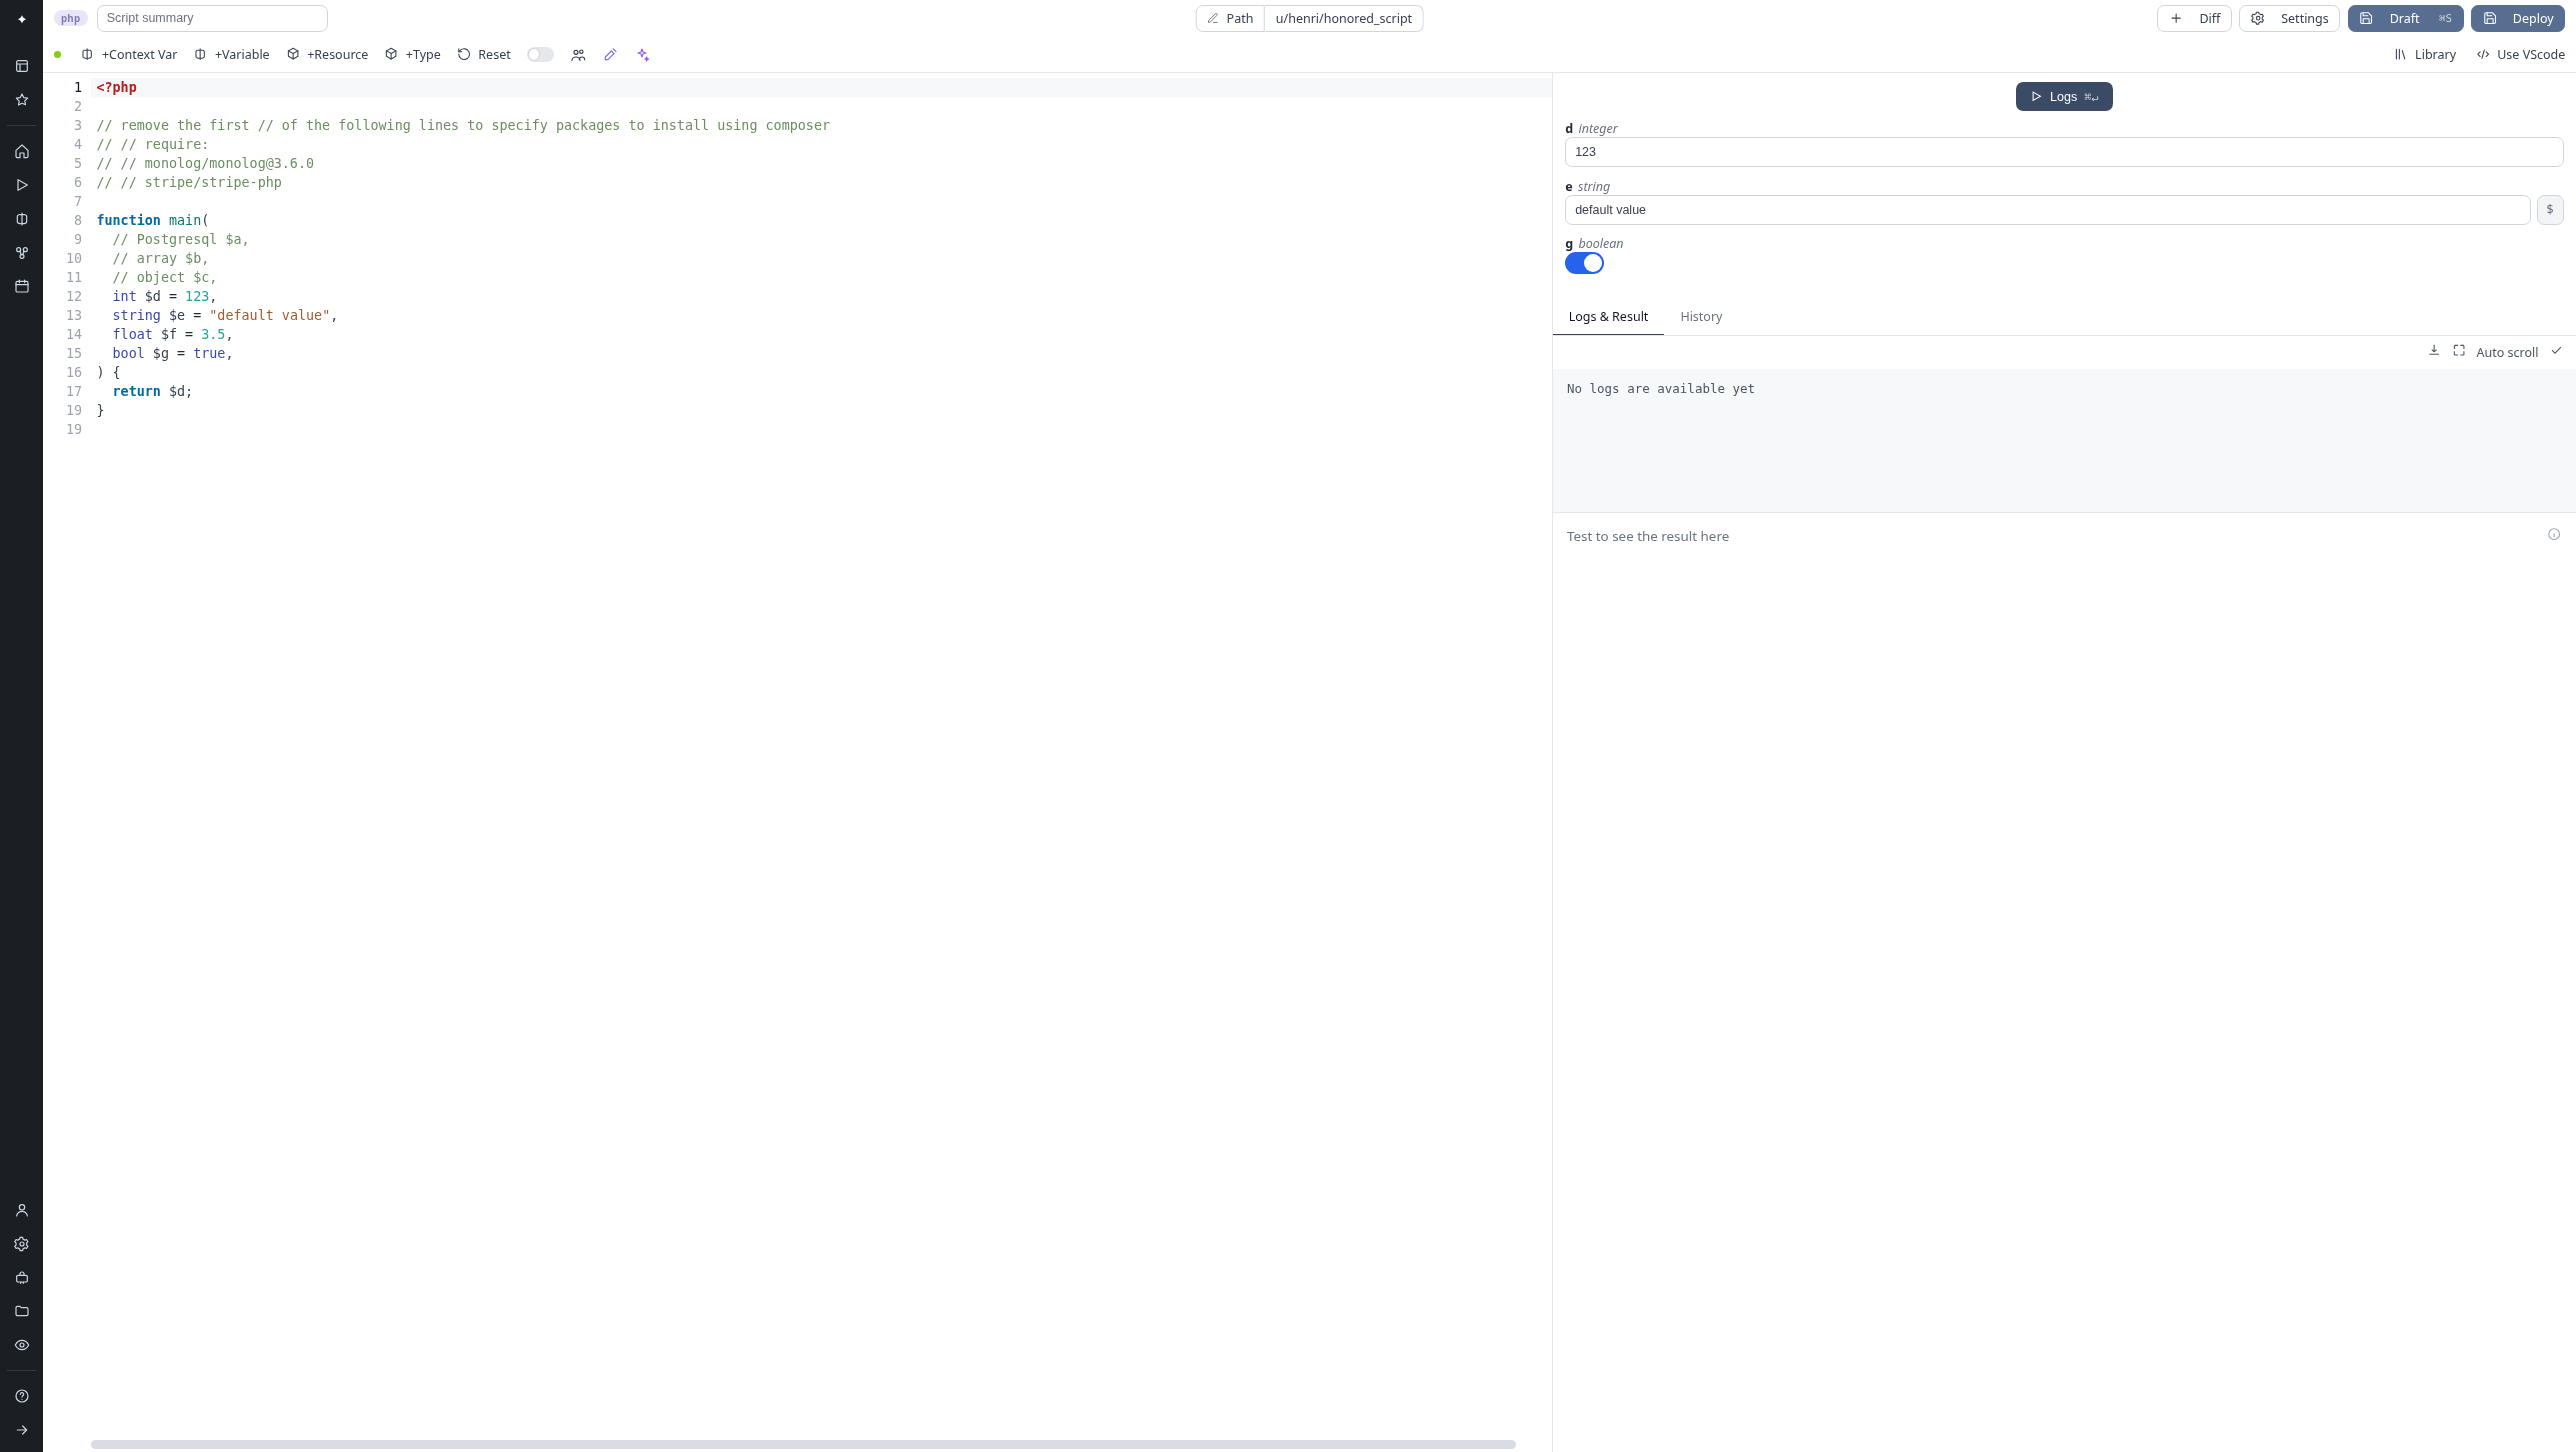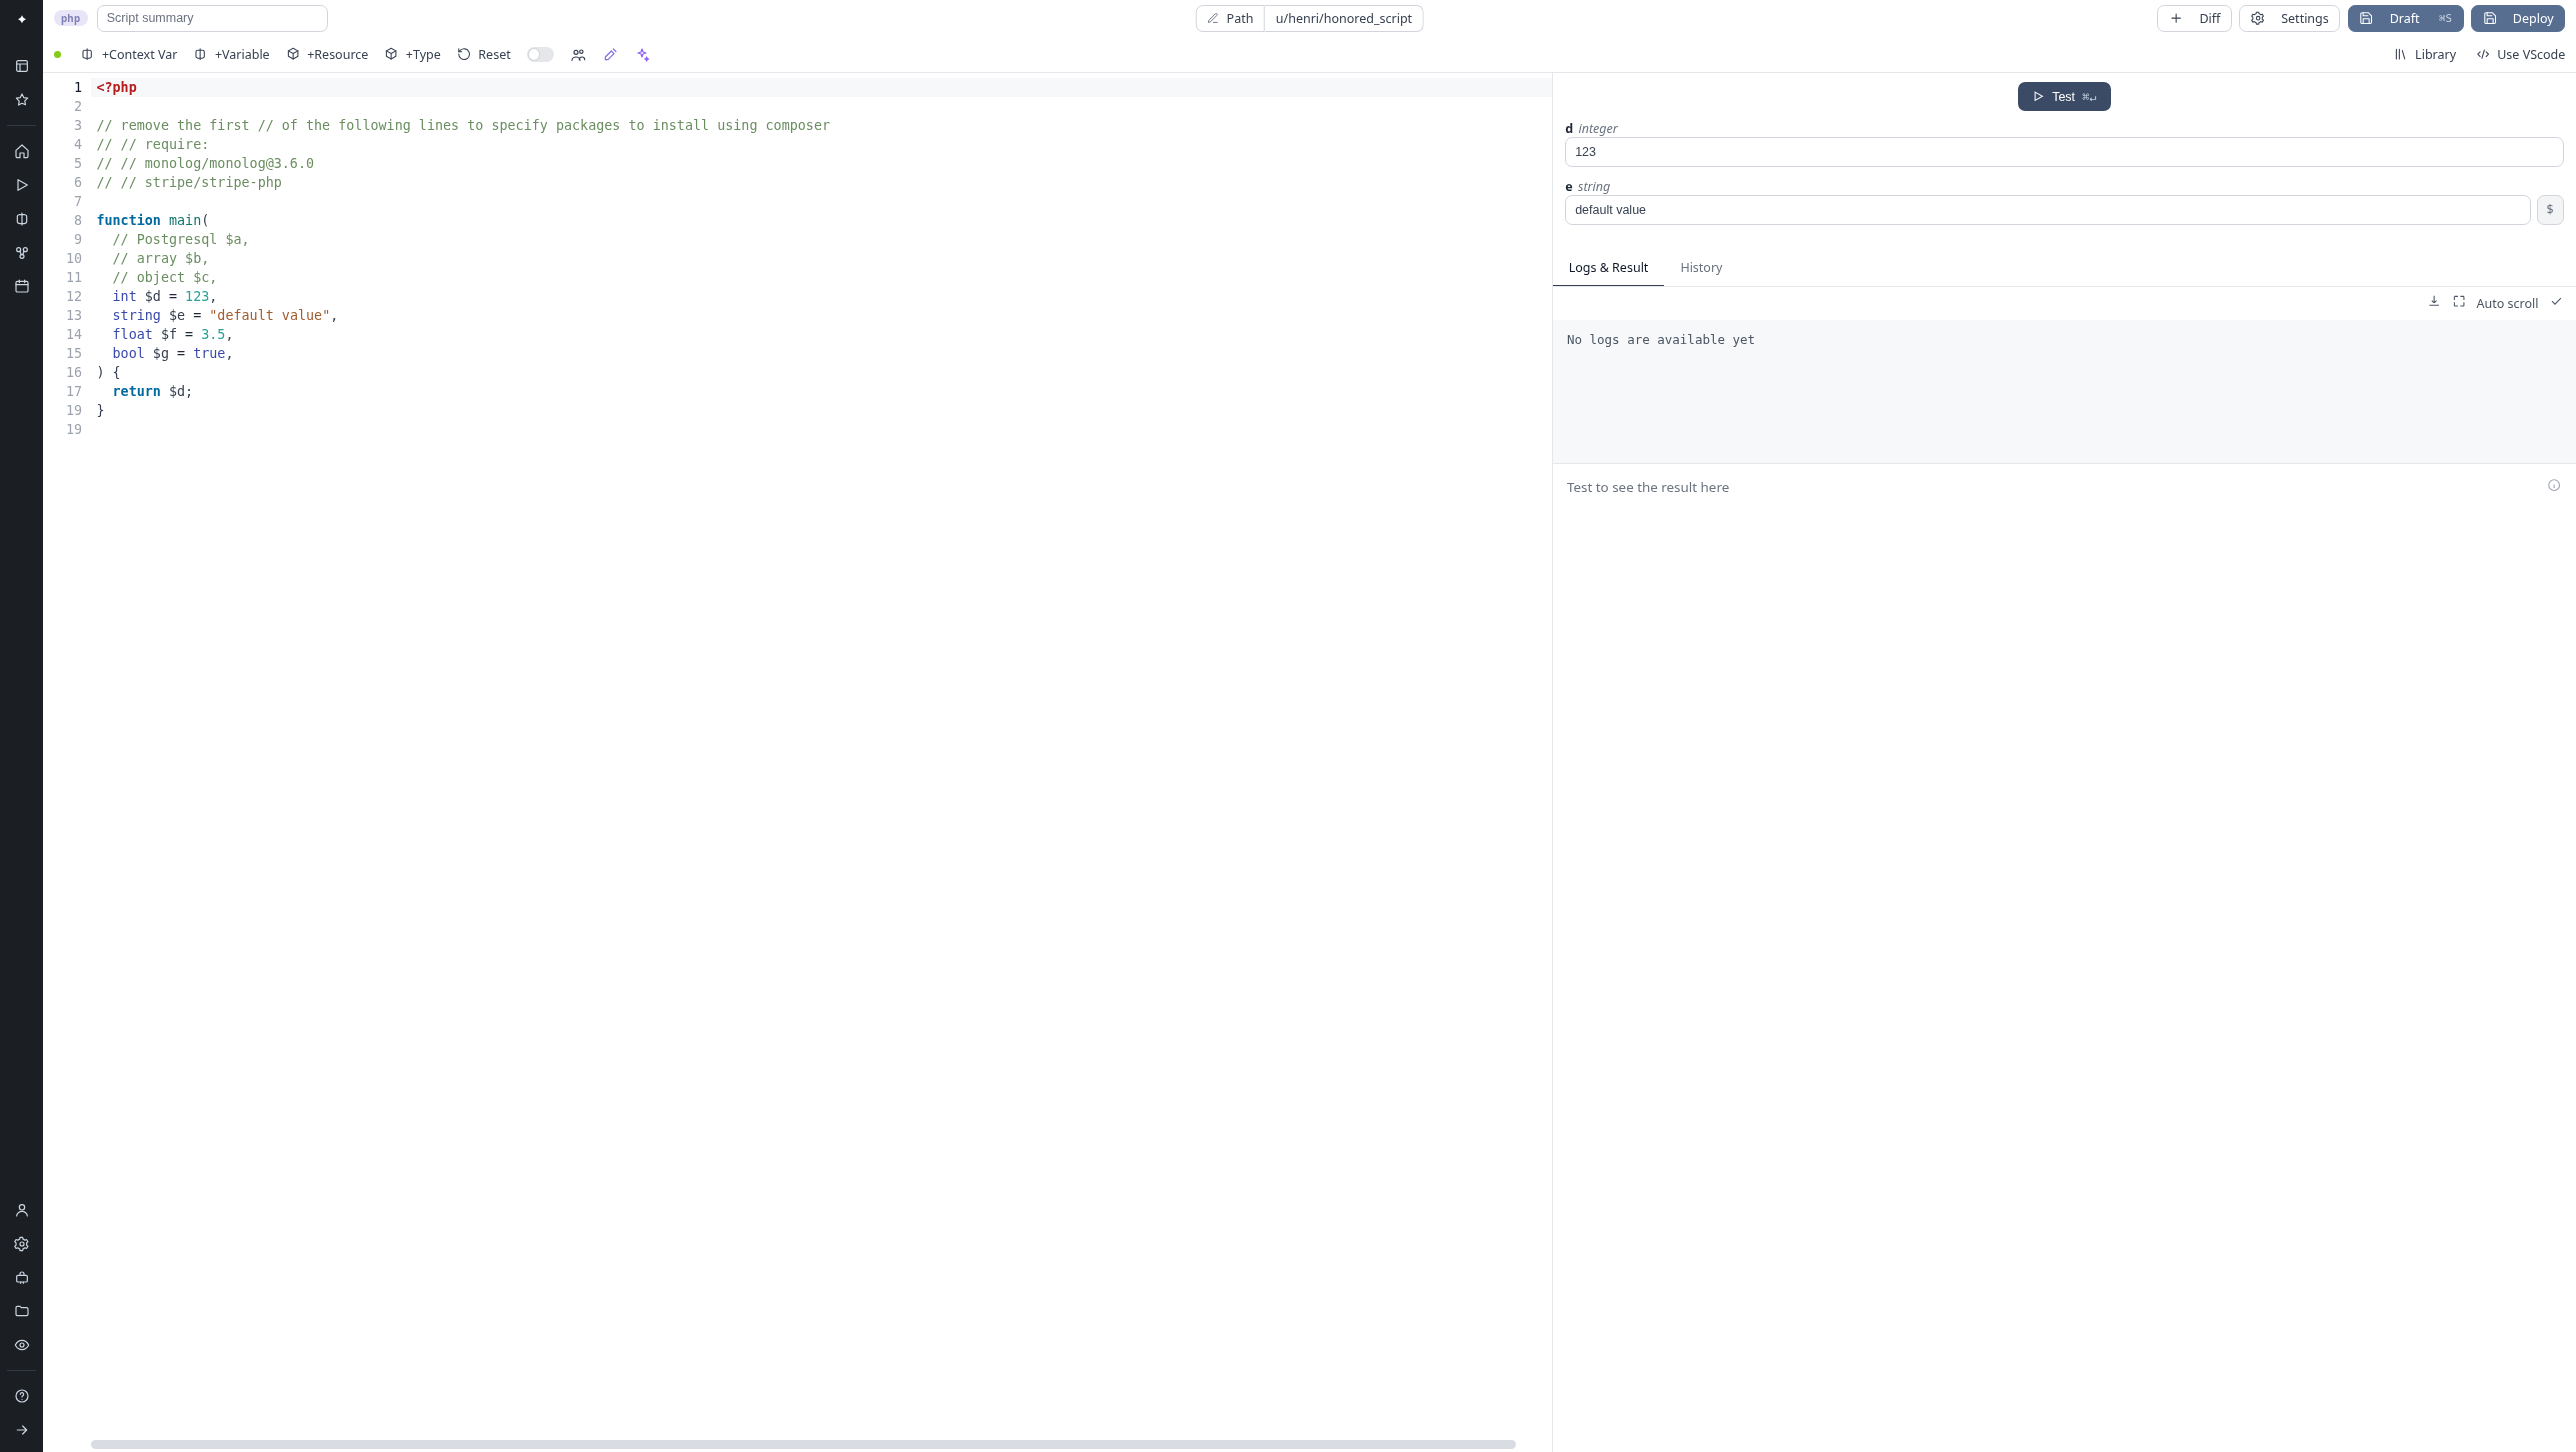--- a/index.html
+++ b/index.html
@@ -351,39 +351,43 @@
         <div class="code" id="code"><div class="codeline hl"><span class="t-tag">&lt;?php</span></div><div class="codeline"></div><div class="codeline"><span class="t-cmt">// remove the first // of the following lines to specify packages to install using composer</span></div><div class="codeline"><span class="t-cmt">// // require:</span></div><div class="codeline"><span class="t-cmt">// // monolog/monolog@3.6.0</span></div><div class="codeline"><span class="t-cmt">// // stripe/stripe-php</span></div><div class="codeline"></div><div class="codeline"><span class="t-kw">function</span><span> </span><span class="t-id">main</span><span class="t-punc">(</span></div><div class="codeline"><span>  </span><span class="t-cmt">// Postgresql $a,</span></div><div class="codeline"><span>  </span><span class="t-cmt">// array $b,</span></div><div class="codeline"><span>  </span><span class="t-cmt">// object $c,</span></div><div class="codeline"><span>  </span><span class="t-type">int</span><span> </span><span class="t-var">$d</span><span> = </span><span class="t-num">123</span><span class="t-punc">,</span></div><div class="codeline"><span>  </span><span class="t-type">string</span><span> </span><span class="t-var">$e</span><span> = </span><span class="t-str">"default value"</span><span class="t-punc">,</span></div><div class="codeline"><span>  </span><span class="t-type">float</span><span> </span><span class="t-var">$f</span><span> = </span><span class="t-num">3.5</span><span class="t-punc">,</span></div><div class="codeline"><span>  </span><span class="t-type">bool</span><span> </span><span class="t-var">$g</span><span> = </span><span class="t-bool">true</span><span class="t-punc">,</span></div><div class="codeline"><span class="t-punc">)</span><span> </span><span class="t-punc">{</span></div><div class="codeline"><span>  </span><span class="t-kw">return</span><span> </span><span class="t-var">$d</span><span class="t-punc">;</span></div><div class="codeline"><span class="t-punc">}</span></div><div class="codeline"></div></div>
         <div class="hscroll"></div>
       </div>
 
       <div class="right-pane">
         <div class="test-row">
           <button class="test-btn">
             <svg viewBox="0 0 24 24">
                 <path d="M6 4l14 8-14 8z"></path>
               </svg>
-            <span>Test</span>
+            <span>Logs</span>
             <span class="kbd">⌘↵</span>
           </button>
         </div>
 
         <div class="inputs" id="inputs">
             <div>
               <div class="field-label"><b>d</b><i>integer</i></div>
               <div class="field-row">
                 <input class="input" value="123" style="">
               </div>
             </div>
             <div>
               <div class="field-label"><b>e</b><i>string</i></div>
               <div class="field-row">
                 <input class="input" value="default value" style="">
                 <div class="input-addon">$</div>
               </div>
             </div>
+            <div>
+              <div class="field-label"><b>g</b><i>boolean</i></div>
+              <div class="switch"></div>
+            </div>
           </div>
 
         <div class="tabs">
           <div class="tab active">Logs &amp; Result</div>
           <div class="tab">History</div>
         </div>
 
         <div class="log-tools">
           <span><svg viewBox="0 0 24 24">
                 <path d="M12 3v12m0 0l-4-4m4 4l4-4M4 19h16"></path>

